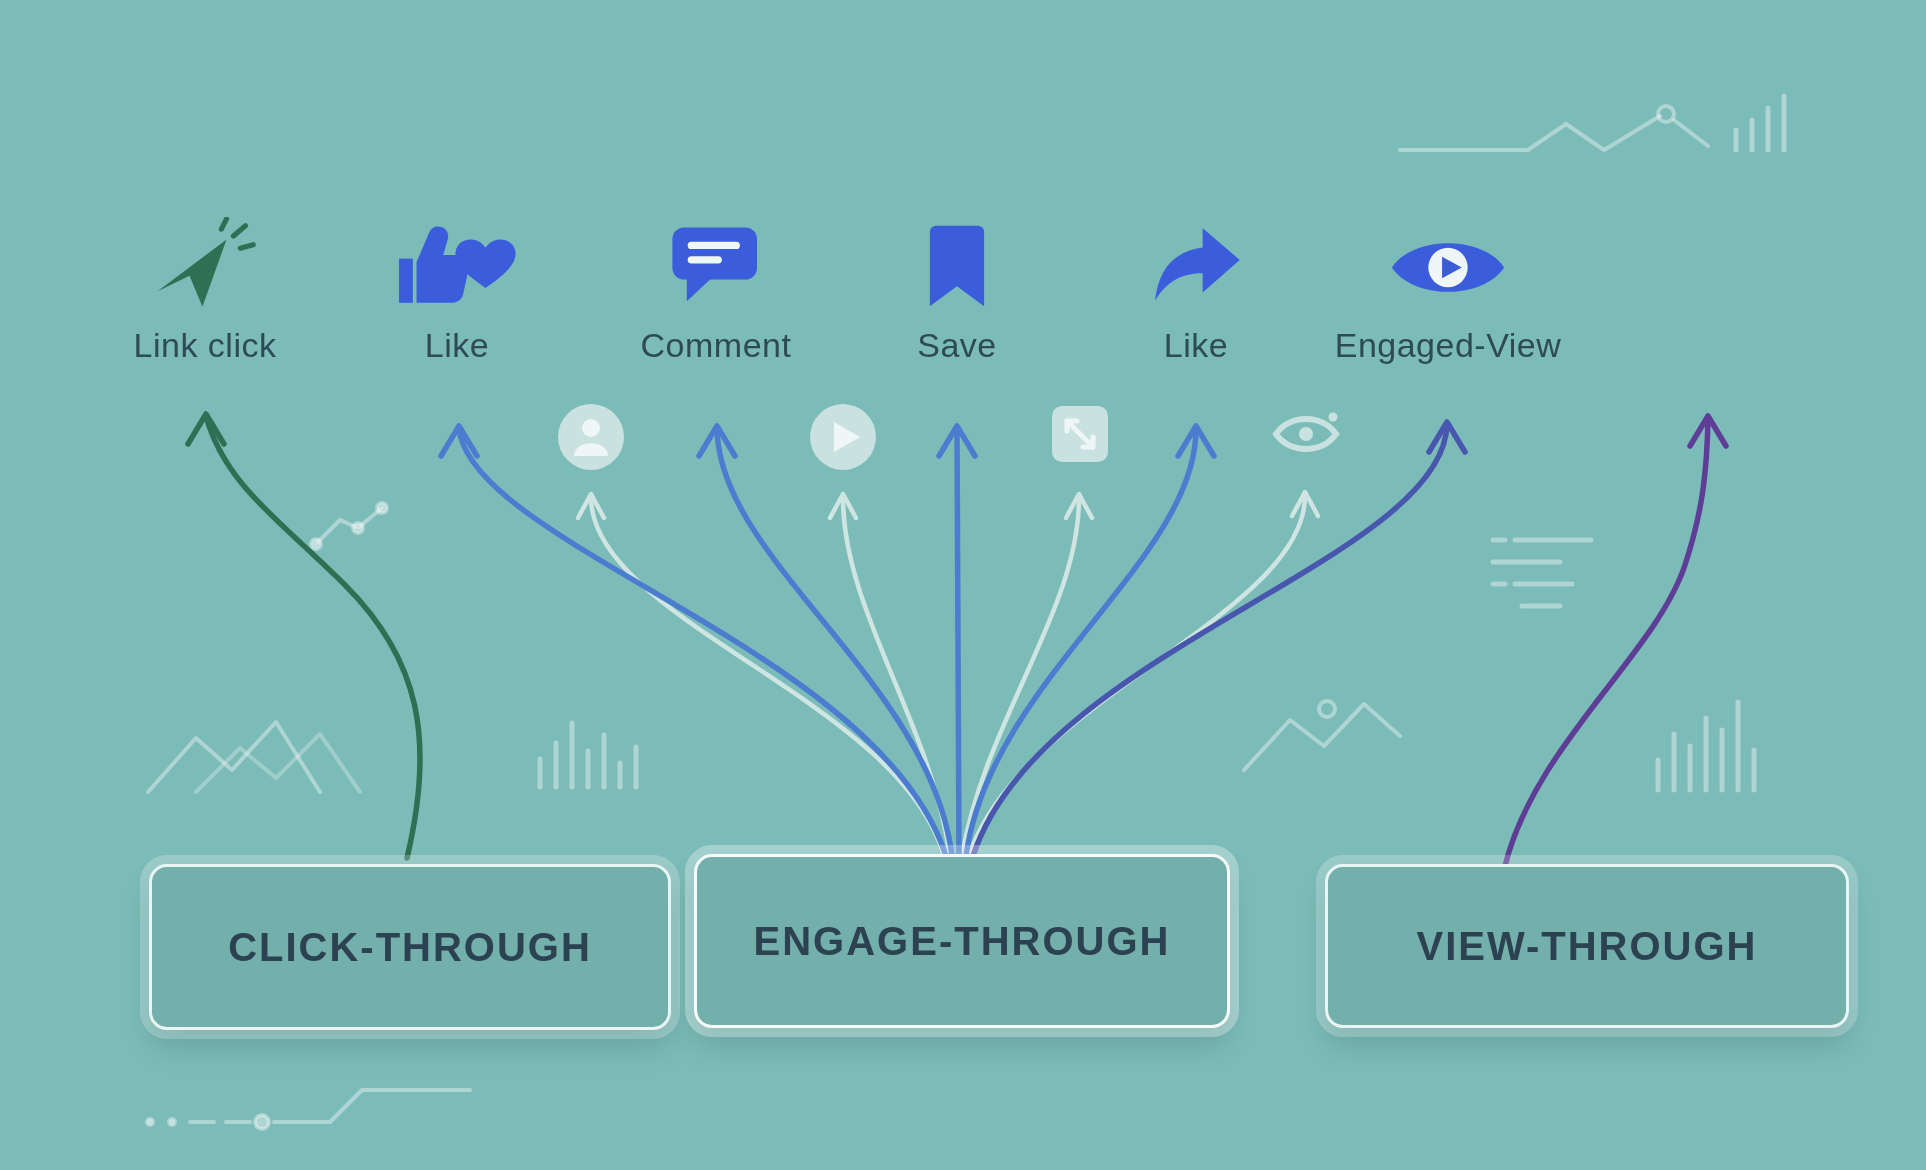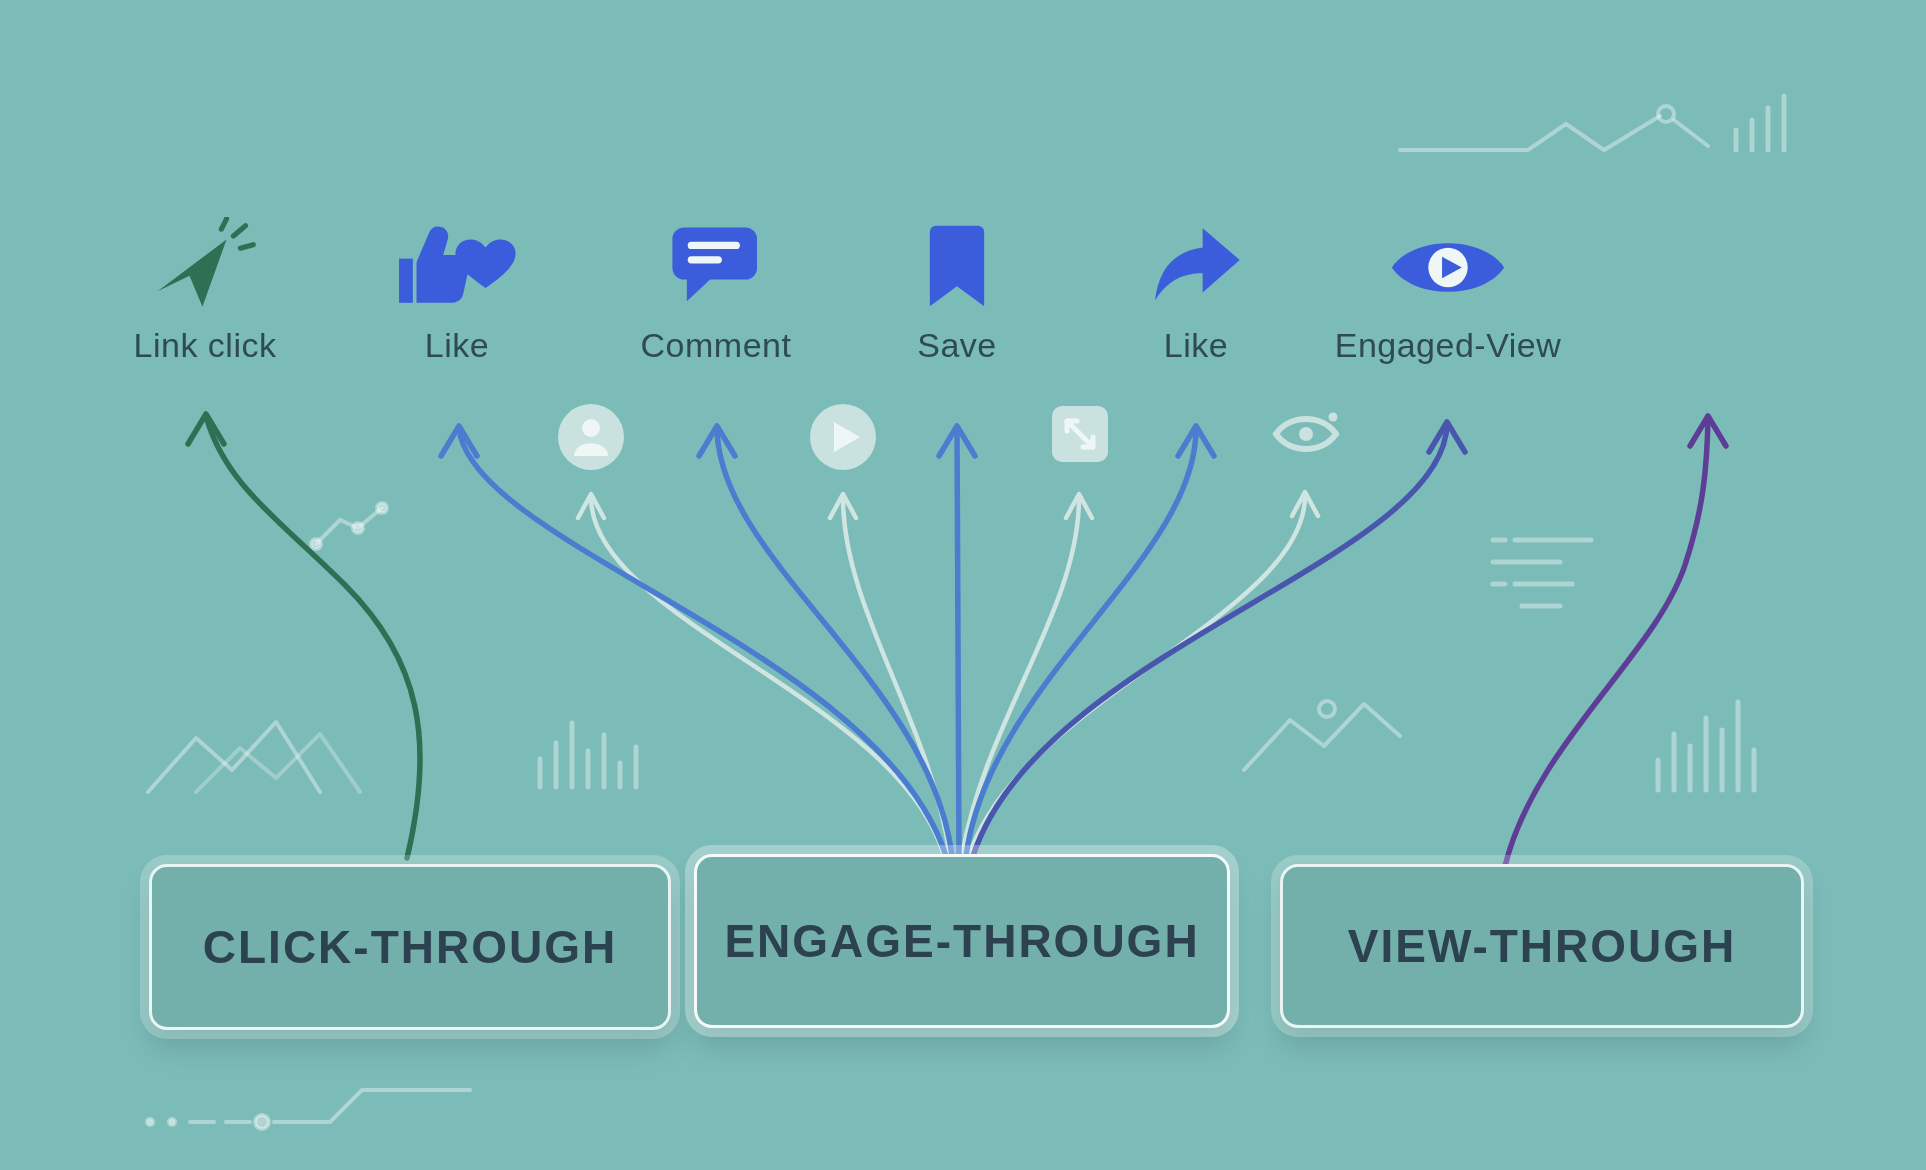--- a/index.html
+++ b/index.html
@@ -21,21 +21,21 @@
     letter-spacing:0.5px;
   }
   .bucket {
     position:absolute;
     display:flex; align-items:center; justify-content:center;
     background: var(--c-box_fill, #73afab);
     border: 3px solid var(--c-box_border, #e9f5f2);
     border-radius: 18px;
     box-shadow: 0 0 0 9px rgba(255,255,255,0.22), 0 18px 28px rgba(25,60,60,0.18);
     color: var(--c-box_text, #2c4251);
-    font-size: 46px; font-weight: 600; letter-spacing: 2px;
+    font-size: 40px; font-weight: 600; letter-spacing: 2px;
   }
   .bucket.bright { border-color:#f4fbf9; box-shadow: 0 0 0 9px rgba(255,255,255,0.3), 0 18px 28px rgba(25,60,60,0.18); text-align: center; }
 </style>
 </head>
 <body>
 
 <div class="canvas">
 
   <svg class="art" viewBox="0 0 1926 1170">
 
@@ -248,17 +248,17 @@
 
 
   <div class="bucket" style="left:149px; top:864px; width:516px; height:160px;">
     <span>CLICK-THROUGH</span>
   </div>
 
   <div class="bucket bright" style="left:694px; top:854px; width:530px; height:168px;">
     <span>ENGAGE-THROUGH</span>
   </div>
 
-  <div class="bucket" style="left:1280px; top:864px; width:518px; height:158px;">
+  <div class="bucket" style="left:1325px; top:864px; width:518px; height:158px;">
     <span>VIEW-THROUGH</span>
   </div>
 
 </div>
 
 </body></html>

